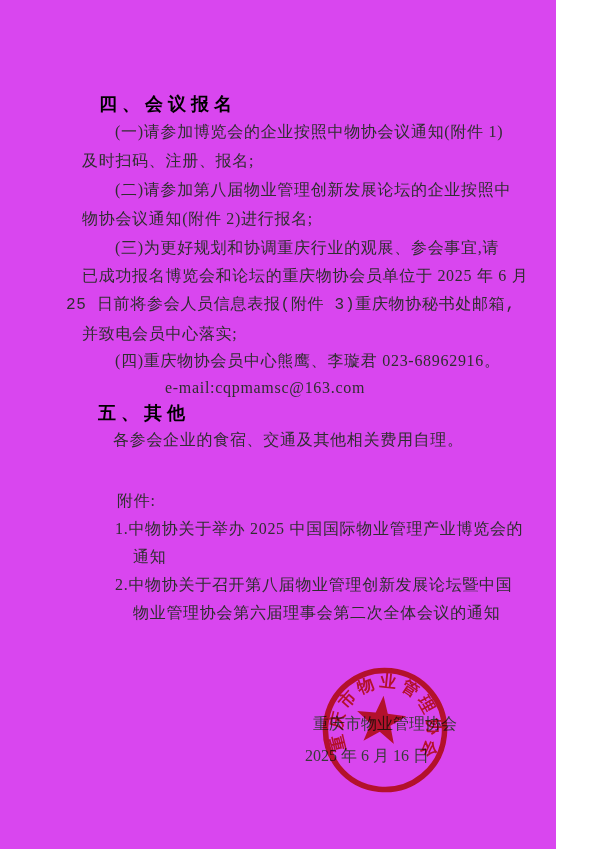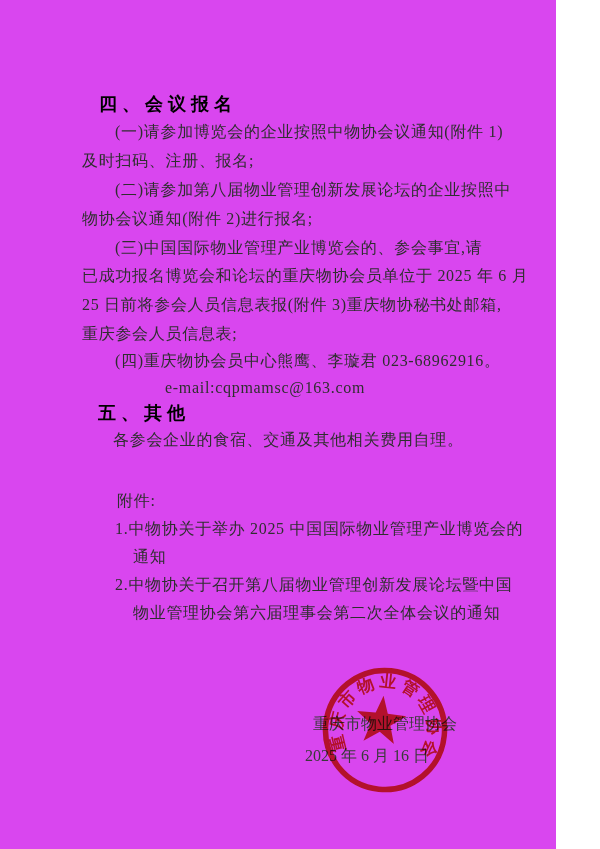--- a/index.html
+++ b/index.html
@@ -54,24 +54,24 @@
 <div class="page">
 
   <div class="heading" style="left:99px;top:95px;">四、会议报名</div>
 
   <div class="line" style="left:115px;top:124px;text-align:center;">(一)请参加博览会的企业按照中物协会议通知(附件 1)</div>
   <div class="line" style="left:115px;top:182px;">(二)请参加第八届物业管理创新发展论坛的企业按照中</div>
 
   <div class="line" style="left:82px;top:153px;">及时扫码、注册、报名;</div>
   <div class="line" style="left:82px;top:211px;">物协会议通知(附件 2)进行报名;</div>
 
-  <div class="line" style="left:115px;top:240px;">(三)中国国际物业管理产业博览会的、参会事宜,请</div>
+  <div class="line" style="left:115px;top:240px;">(三)为更好规划和协调重庆行业的观展、参会事宜,请</div>
   <div class="line" style="left:82px;top:268px;text-align:center;">已成功报名博览会和论坛的重庆物协会员单位于 2025 年 6 月</div>
-  <div class="line" style="left:82px;top:297px;">25 日前将参会人员信息表报(附件 3)重庆物协秘书处邮箱,</div>
-  <div class="line" style="left:82px;top:326px;">重庆参会人员信息表;</div>
+  <div class="line" style="left:66px;top:297px;font-family:Liberation Mono, monospace;">25 日前将参会人员信息表报(附件 3)重庆物协秘书处邮箱,</div>
+  <div class="line" style="left:82px;top:326px;">并致电会员中心落实;</div>
 
   <div class="line" style="left:115px;top:353px;">(四)重庆物协会员中心熊鹰、李璇君 023-68962916。</div>
 
   <div class="line" style="left:165px;top:380px;">e-mail:cqpmamsc@163.com</div>
 
   <div class="heading" style="left:98px;top:404px;">五、其他</div>
   <div class="line" style="left:113px;top:432px;">各参会企业的食宿、交通及其他相关费用自理。</div>
 
   <div class="line" style="left:117px;top:493px;text-align:right;">附件:</div>
   <div class="line" style="left:115px;top:521px;">1.中物协关于举办 2025 中国国际物业管理产业博览会的</div>

